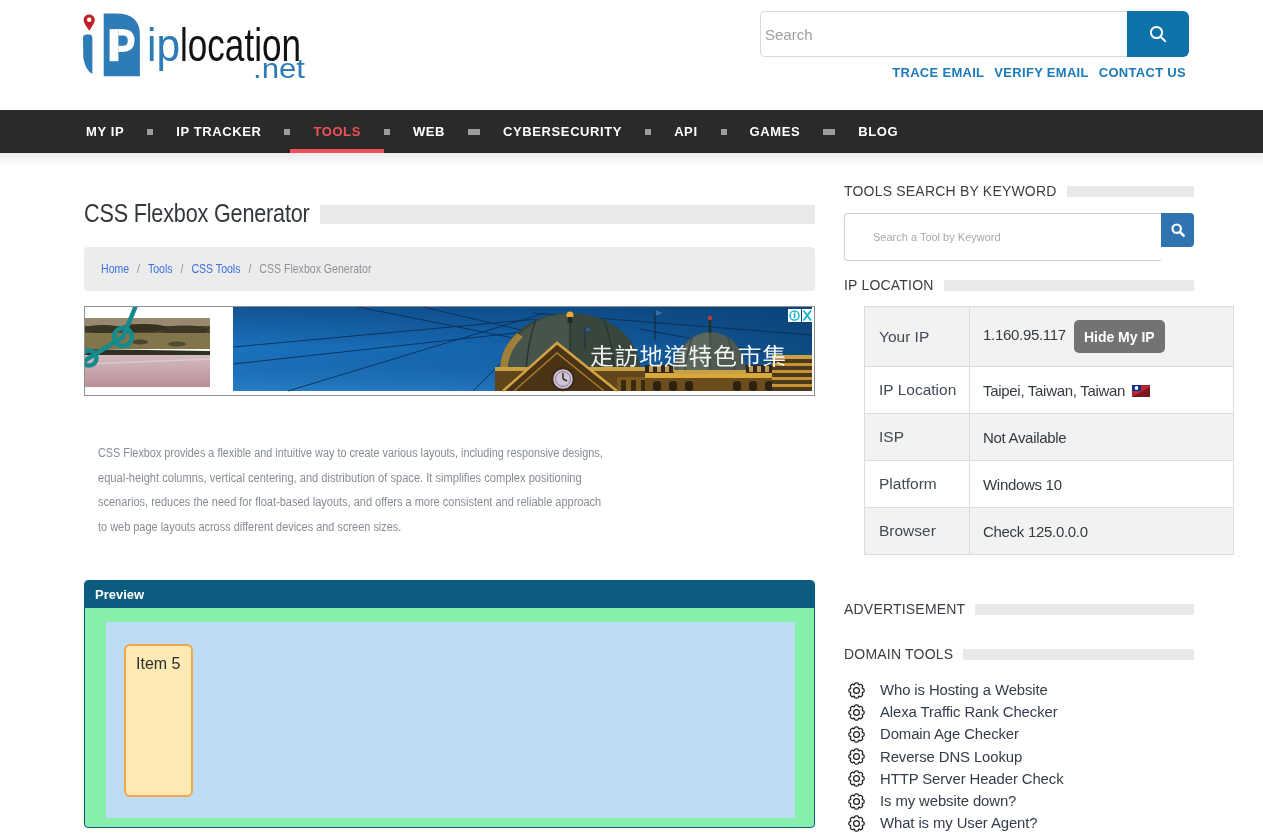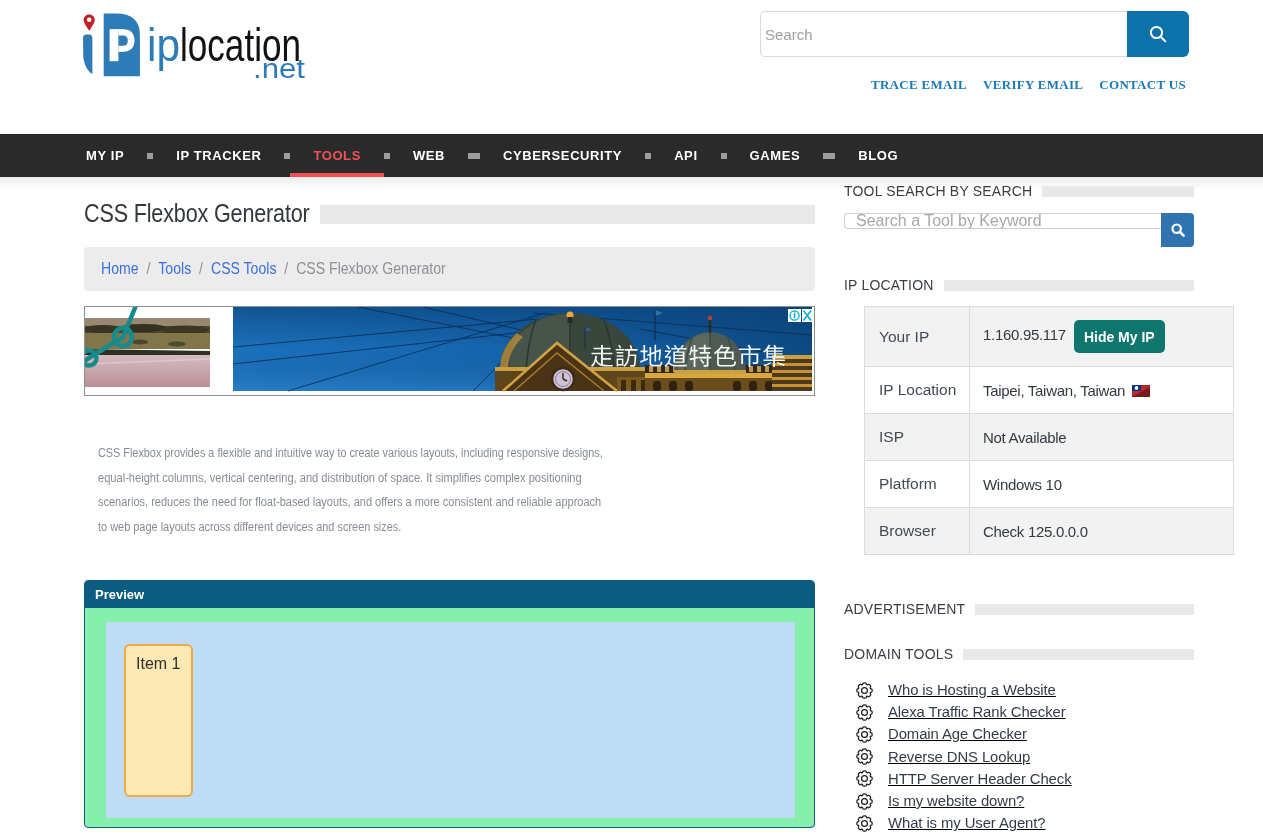--- a/index.html
+++ b/index.html
@@ -9,43 +9,43 @@
 
   
   .logo { position:absolute; left:83px; top:12px; }
   .top-search { position:absolute; left:760px; top:11px; width:429px; height:46px; display:flex; }
   .top-search input { flex:1; height:46px; border:1px solid #d9d9d9; border-right:none;
     border-radius:5px 0 0 5px; padding:0 4px; font-size:15px; color:#444; outline:none;
     font-family:"Liberation Sans", sans-serif; }
   .top-search input::placeholder { color:#a0a0a0; }
   .top-search button { width:62px; height:46px; border:none; border-radius:0 6px 6px 0;
     background:#0e72aa; cursor:pointer; display:flex; align-items:center; justify-content:center; }
-  .top-links { position:absolute; top:77px; right:77px; display:flex; gap:16px;font-family:Liberation Serif, serif; }
+  .top-links { position:absolute; top:65px; right:77px; display:flex; gap:10px; }
   .top-links a { font-size:13px; font-weight:bold; color:#1a79b8; text-decoration:none;
     letter-spacing:0.3px; }
 
   
-  .nav { position:absolute; left:0; top:110px; width:1263px; height:43px; background:#2a2a2a;margin-top:24px; }
+  .nav { position:absolute; left:0; top:110px; width:1263px; height:43px; background:#2a2a2a; }
   .nav::after { content:""; position:absolute; left:0; top:43px; width:100%; height:13px;
     background:linear-gradient(#ededed, #ffffff); }
   .nav ul { list-style:none; display:flex; align-items:center; height:43px; margin-left:63px; }
   .nav li.item { height:43px; display:flex; align-items:center; padding:0 23px;
     font-size:13px; font-weight:bold; color:#ffffff; letter-spacing:0.6px; cursor:pointer; }
   .nav li.item.active { color:#f15156; box-shadow:inset 0 -4px 0 #f15156; }
   .nav li.sep { width:6px; height:6px; background:#9d9d9d; }
 
   
   .title-row { position:absolute; left:84px; top:198px; width:731px; display:flex; align-items:flex-start; }
   .title-row h1 { font-size:26px; font-weight:normal; color:#32373c; letter-spacing:-0.2px;
     transform:scaleX(0.83); transform-origin:left; white-space:nowrap; }
   .title-row .bar { flex:1; height:19px; background:#e9e9e9; margin-top:7px;
     margin-left:-36px; }
 
   .breadcrumb { position:absolute; left:84px; top:247px; width:731px; height:44px; background:#ececec;
-    border-radius:4px; display:flex; align-items:center; padding:0 17px; font-size:16px; }
+    border-radius:4px; display:flex; align-items:center; padding:0 17px; font-size:12px; }
   .bc-inner { display:flex; align-items:center; transform:scaleX(0.88); transform-origin:left; }
   .breadcrumb a { color:#3a70e2; text-decoration:none; }
   .breadcrumb .sep { color:#8d9096; margin:0 9px; }
   .breadcrumb .current { color:#8d9096; }
 
   .ad { position:absolute; left:84px; top:306px; width:731px; height:90px; background:#fff;
     border:1px solid #8f8f8f; }
 
   .desc { position:absolute; left:98px; top:441px; width:702px; font-size:12px;
     color:#868c95; }
@@ -69,42 +69,42 @@
   .sidebar { position:absolute; left:844px; top:0; width:350px; }
   .side-heading { position:absolute; display:flex; align-items:center; width:350px; }
   .side-heading span { font-size:14px; color:#3a3e44; letter-spacing:0.2px; white-space:nowrap; }
   .side-heading .bar { flex:1; height:11px; background:#e9e9e9; margin-left:10px; }
   .sh-1 { top:183px; }
   .sh-2 { top:277px; }
   .sh-3 { top:601px; }
   .sh-4 { top:646px; }
 
   .tool-search { position:absolute; top:213px; left:0; width:350px; height:34px; display:flex; }
-  .tool-search input { flex:1; height:16px; border:1px solid #cfcfcf; border-right:none;
-    border-radius:4px 0 0 4px; padding:0 11px; font-size:16px; color:#444; outline:none;
+  .tool-search input { flex:1; height:48px; border:1px solid #cfcfcf; border-right:none;
+    border-radius:4px 0 0 4px; padding:0 28px; font-size:11px; color:#444; outline:none;
     font-family:"Liberation Sans", sans-serif; }
   .tool-search input::placeholder { color:#a8a8a8; }
   .tool-search button { width:33px; height:34px; border:none; border-radius:0 4px 4px 0;
     background:#2f74b0; cursor:pointer; display:flex; align-items:center; justify-content:center; }
 
   table.ipinfo { position:absolute; top:306px; left:0; width:370px; border-collapse:collapse;
     font-size:15.5px;margin-left:20px; }
   table.ipinfo td { border:1px solid #d9dde2; vertical-align:middle; }
   table.ipinfo td.lbl { width:105px; padding-left:14px; color:#414a55; }
   table.ipinfo td.val { padding-left:13px; color:#333a42; font-size:15px; letter-spacing:-0.3px; }
   table.ipinfo tr { background:#ffffff; }
   table.ipinfo tr:nth-child(odd) { background:#f2f2f3; }
   table.ipinfo tr.r1 { height:60px; }
   table.ipinfo tr.rn { height:47px; }
-  .hide-ip { display:inline-block; margin-left:8px; background:#0f766e; color:#fff; border:none;
+  .hide-ip { display:inline-block; margin-left:8px; background:#737373; color:#fff; border:none;
     border-radius:5px; font-size:14px; font-weight:bold; height:33px; padding:0 10px; cursor:pointer;
     font-family:"Liberation Sans", sans-serif; vertical-align:middle; letter-spacing:0; }
   .flag { display:inline-block; vertical-align:-1px; margin-left:7px; }
 
-  .domain-list { position:absolute; top:679px; left:12px; list-style:none; width:350px;text-decoration:underline; }
+  .domain-list { position:absolute; top:679px; left:4px; list-style:none; width:350px; }
   .domain-list li { height:22.2px; display:flex; align-items:center; }
   .domain-list .gear { width:17px; height:17px; margin-right:15px; flex:0 0 17px; }
   .domain-list a { font-size:15.5px; color:#333d49; text-decoration:none; letter-spacing:-0.1px;
     white-space:nowrap; transform:scaleX(0.96); transform-origin:left; display:inline-block; }
 </style>
 </head>
 <body>
 
 <div class="page">
 
@@ -357,29 +357,29 @@
     <div>CSS Flexbox provides a flexible and intuitive way to create various layouts, including responsive designs,</div>
     <div>equal-height columns, vertical centering, and distribution of space. It simplifies complex positioning</div>
     <div>scenarios, reduces the need for float-based layouts, and offers a more consistent and reliable approach</div>
     <div>to web page layouts across different devices and screen sizes.</div>
   </div>
 
   <div class="panel">
     <div class="panel-heading">Preview</div>
     <div class="panel-body">
       <div class="flex-container">
-        <div class="flex-item">Item 1</div>
+        <div class="flex-item">Item 5</div>
       </div>
     </div>
   </div>
 
   <div class="sidebar">
 
     <div class="side-heading sh-1">
-      <span>TOOL SEARCH BY SEARCH</span>
+      <span>TOOLS SEARCH BY KEYWORD</span>
       <div class="bar"></div>
     </div>
 
     <div class="tool-search">
       <input type="text" placeholder="Search a Tool by Keyword" style="">
       <button>
         <svg width="16" height="16" viewBox="0 0 16 16">
           <circle cx="6.7" cy="6.7" r="4.2" fill="none" stroke="#ffffff" stroke-width="2.2"></circle>
           <line x1="10" y1="10" x2="13.6" y2="13.6" stroke="#ffffff" stroke-width="2.6" stroke-linecap="round"></line>
         </svg>

